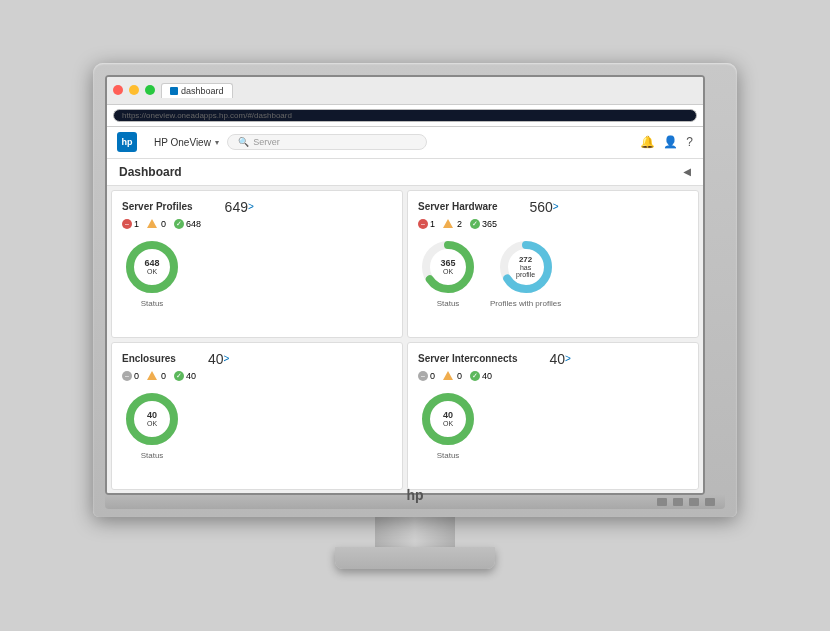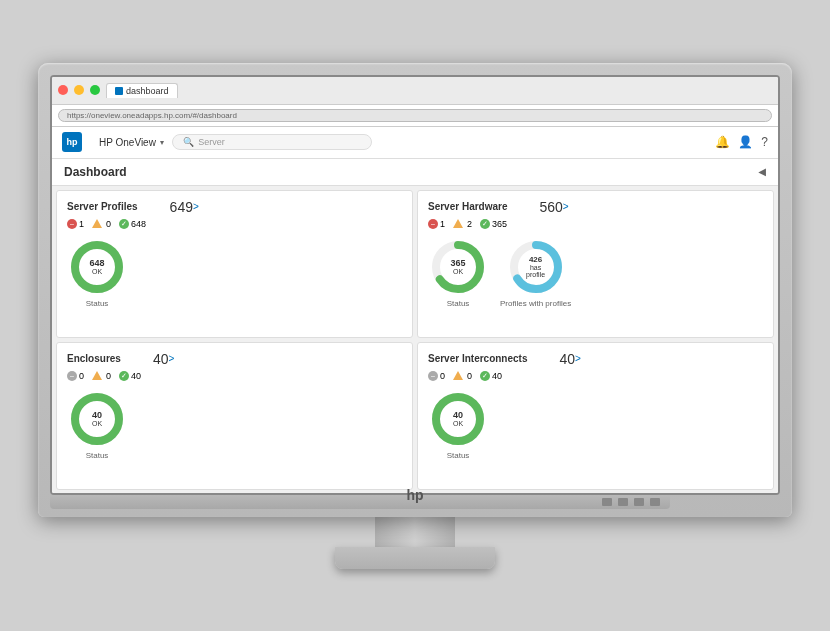--- a/index.html
+++ b/index.html
@@ -22,21 +22,21 @@
 
     .monitor-frame {
       background: linear-gradient(180deg, #c8c8c8 0%, #b8b8b8 100%);
       border-radius: 10px 10px 6px 6px;
       padding: 12px 12px 8px 12px;
       box-shadow: 0 4px 20px rgba(0,0,0,0.4), inset 0 1px 2px rgba(255,255,255,0.5);
       position: relative;
     }
 
     .monitor-screen {
-      width: 730px;
+      width: 600px;
       height: 420px;
       background: #fff;
       border-radius: 4px;
       overflow: hidden;
       border: 2px solid #888;
       box-shadow: inset 0 0 10px rgba(0,0,0,0.2);
     }
 
     .monitor-bottom {
       background: linear-gradient(180deg, #b8b8b8 0%, #a8a8a8 100%);
@@ -140,21 +140,21 @@
       padding: 3px 6px;
       display: flex;
       align-items: center;
       gap: 6px;
       height: 22px;
       flex-shrink: 0;
     }
 
     .address-bar {
       flex: 1;
-      background: #e5e5e5;
+      background: #0f172a;
       border: 1px solid #bbb;
       border-radius: 10px;
       padding: 1px 8px;
       font-size: 8px;
       color: #666;
     }
 
     
     .app-header {
       background: #fff;
@@ -494,21 +494,21 @@
                   </div>
                   <span class="chart-caption">Status</span>
                 </div>
                 <div class="chart-item">
                   <div class="donut-container">
                     <svg width="60" height="60" viewBox="0 0 60 60">
                       <circle cx="30" cy="30" r="22" fill="none" stroke="#eee" stroke-width="8"></circle>
                       <circle cx="30" cy="30" r="22" fill="none" stroke="#5bc0de" stroke-width="8" stroke-dasharray="91 48" stroke-linecap="round" transform="rotate(-90 30 30)"></circle>
                     </svg>
                     <div class="donut-label">
-                      <div class="donut-number" style="font-size:8px;">426</div>
+                      <div class="donut-number" style="font-size:8px;">272</div>
                       <div class="donut-text">has profile</div>
                     </div>
                   </div>
                   <span class="chart-caption">Profiles with profiles</span>
                 </div>
               </div>
             </div>
 
             <div class="dashboard-card">
               <div class="card-header">

